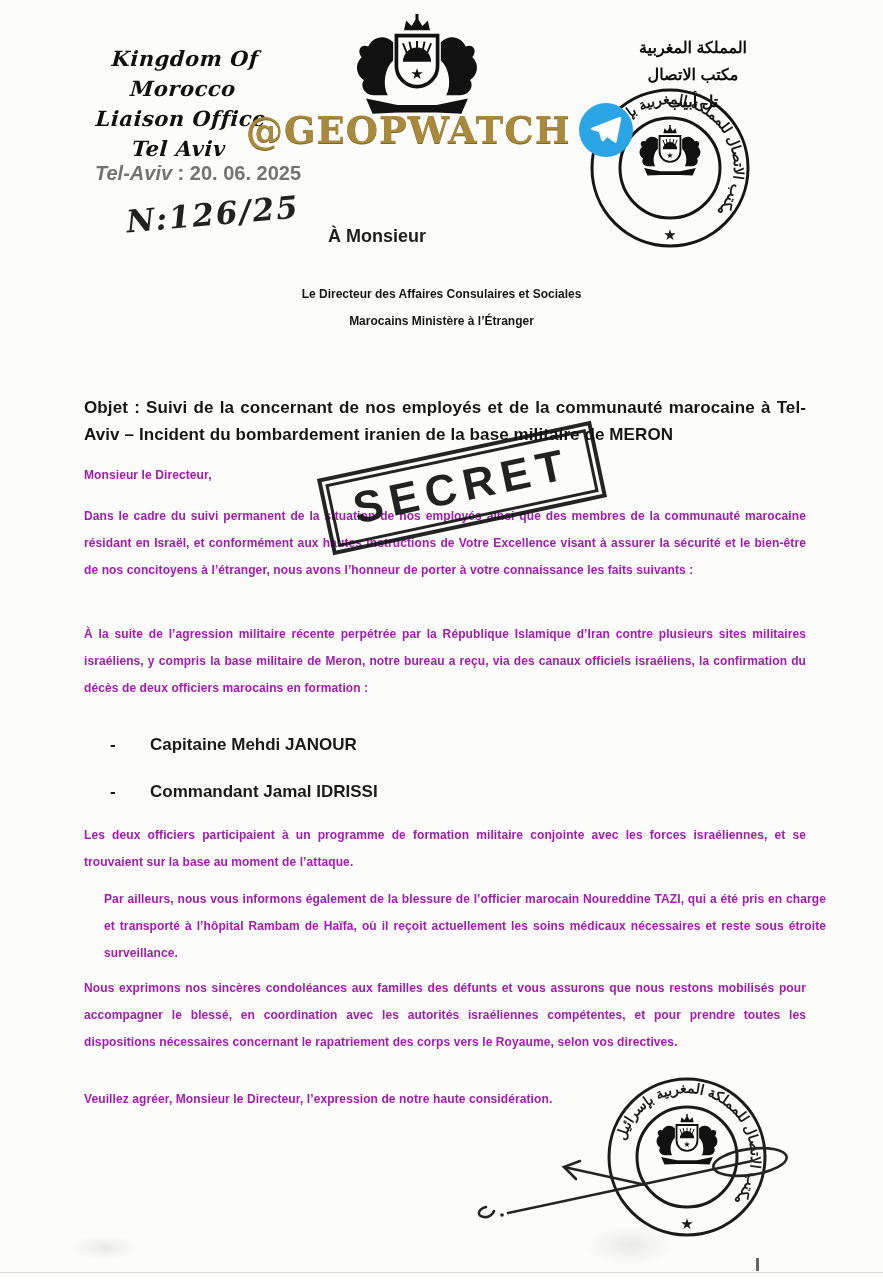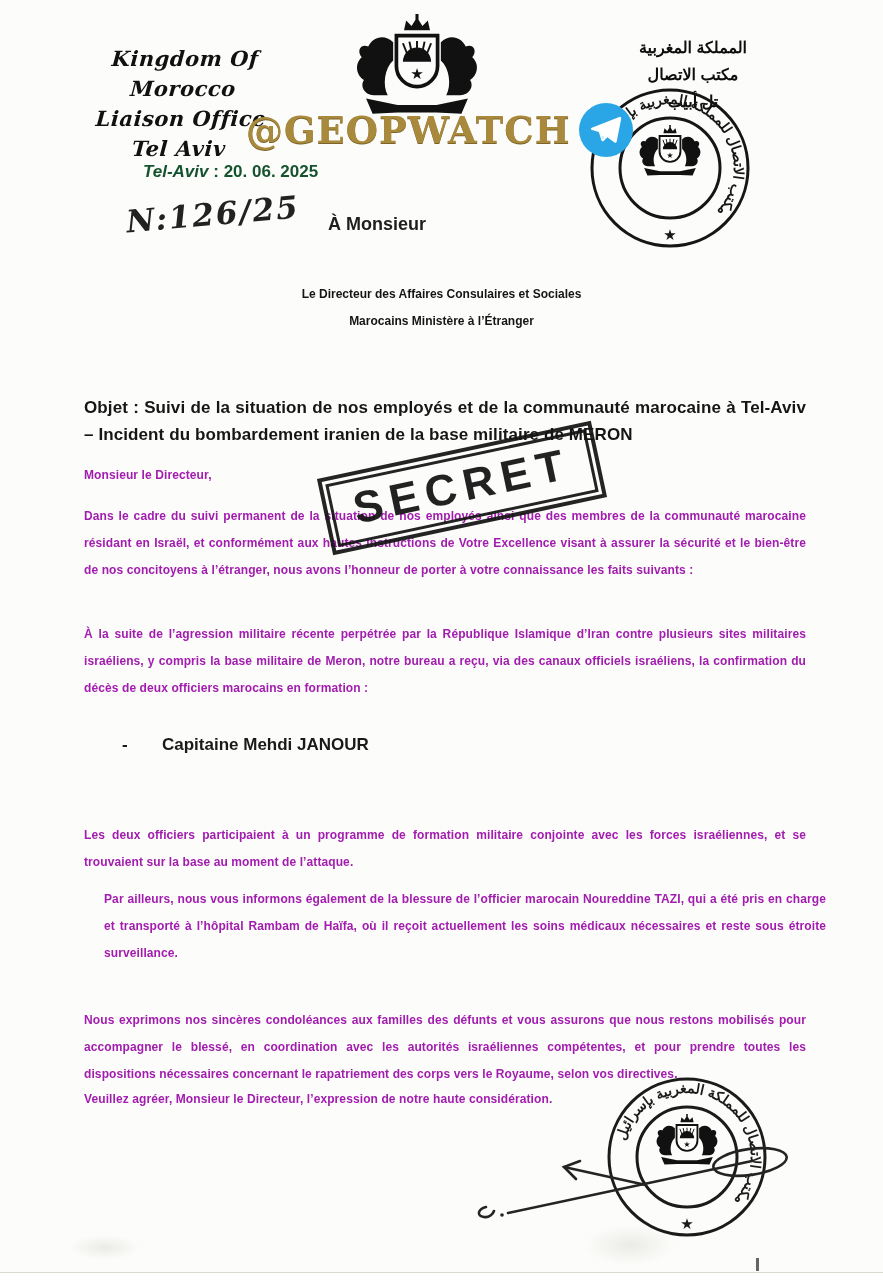--- a/index.html
+++ b/index.html
@@ -23,37 +23,37 @@
   
   .watermark{
     position:absolute;left:246px;top:103px;display:flex;align-items:center;gap:8px;z-index:9;
   }
   .wm-text{
     font-family:"DejaVu Serif",serif;font-weight:700;font-size:37px;letter-spacing:1px;
     color:#a98a3c;text-shadow:0 1px 0 #7c642b;
   }
   .tg{width:54px;height:54px;flex:0 0 auto;}
   
-  .dateline{position:absolute;left:95px;top:162px;font-size:17px;font-weight:700;color:#14532d;margin-left:48px;}
+  .dateline{position:absolute;left:95px;top:162px;font-size:20px;font-weight:700;color:#737373;}
   .dateline .city{font-style:italic;}
   .refno{
     position:absolute;left:126px;top:196px;
     font-family:"DejaVu Serif",serif;font-style:italic;font-weight:700;
     font-size:31px;color:#222;transform:rotate(-5deg);letter-spacing:2px;
   }
   
-  .to-line{position:absolute;left:0;top:214px;width:754px;text-align:center;font-size:18px;font-weight:700;}
+  .to-line{position:absolute;left:0;top:226px;width:754px;text-align:center;font-size:18px;font-weight:700;}
   .recipient{position:absolute;left:60px;top:281px;width:763px;text-align:center;font-size:12px;font-weight:700;line-height:27px;color:#151515;}
   
   .para{
     position:absolute;left:84px;width:722px;
     font-size:12px;font-weight:700;line-height:27px;
     text-align:justify;color:#a21caf;letter-spacing:.1px;
   }
-  .bullet{position:absolute;left:122px;width:600px;font-size:17px;font-weight:700;color:#1a1a1a;}
+  .bullet{position:absolute;left:110px;width:600px;font-size:17px;font-weight:700;color:#1a1a1a;}
   .bullet .dash{display:inline-block;width:40px;}
   
   .secret{
     position:absolute;left:322px;top:449px;z-index:8;
     transform:rotate(-12deg);
     border:4px solid #141414;padding:3px;opacity:.93;
   }
   .secret-inner{
     border:3px solid #141414;padding:2px 20px 6px 20px;
     font-size:44px;font-weight:800;letter-spacing:7px;color:#121212;
@@ -147,38 +147,41 @@
 
   <div class="refno">N:126/25</div>
 
   <div class="to-line">À Monsieur</div>
 
   <div class="recipient">
     <div>Le Directeur des Affaires Consulaires et Sociales</div>
     <div>Marocains Ministère à l’Étranger</div>
   </div>
 
-  <div class="para" style="top:394px;font-size:17px;color:#161616;">Objet : Suivi de la situation de nos employés et de la communauté marocaine à Tel-Aviv – Incident du bombardement iranien de la base militaire de MERON</div>
+  <div class="para" style="top:394px;font-size:17px;color:#161616;">Objet : Suivi de la concernant de nos employés et de la communauté marocaine à Tel-Aviv – Incident du bombardement iranien de la base militaire de MERON</div>
 
   <div class="para" style="top:462px;">Monsieur le Directeur,</div>
 
   <div class="secret">
     <div class="secret-inner">SECRET</div>
   </div>
 
   <div class="para" style="top:503px;">Dans le cadre du suivi permanent de la situation de nos employés ainsi que des membres de la communauté marocaine résidant en Israël, et conformément aux hautes instructions de Votre Excellence visant à assurer la sécurité et le bien-être de nos concitoyens à l’étranger, nous avons l’honneur de porter à votre connaissance les faits suivants :</div>
   <div class="para" style="top:621px;">À la suite de l’agression militaire récente perpétrée par la République Islamique d’Iran contre plusieurs sites militaires israéliens, y compris la base militaire de Meron, notre bureau a reçu, via des canaux officiels israéliens, la confirmation du décès de deux officiers marocains en formation :</div>
 
   <div class="bullet" style="top:735px;">
     <span class="dash">-</span><span>Capitaine Mehdi JANOUR</span>
   </div>
+  <div class="bullet" style="top:782px;">
+    <span class="dash">-</span><span>Commandant Jamal IDRISSI</span>
+  </div>
 
   <div class="para" style="top:822px;">Les deux officiers participaient à un programme de formation militaire conjointe avec les forces israéliennes, et se trouvaient sur la base au moment de l’attaque.</div>
   <div class="para" style="top:886px;margin-left:20px;">Par ailleurs, nous vous informons également de la blessure de l’officier marocain Noureddine TAZI, qui a été pris en charge et transporté à l’hôpital Rambam de Haïfa, où il reçoit actuellement les soins médicaux nécessaires et reste sous étroite surveillance.</div>
-  <div class="para" style="top:1007px;">Nous exprimons nos sincères condoléances aux familles des défunts et vous assurons que nous restons mobilisés pour accompagner le blessé, en coordination avec les autorités israéliennes compétentes, et pour prendre toutes les dispositions nécessaires concernant le rapatriement des corps vers le Royaume, selon vos directives.</div>
+  <div class="para" style="top:975px;">Nous exprimons nos sincères condoléances aux familles des défunts et vous assurons que nous restons mobilisés pour accompagner le blessé, en coordination avec les autorités israéliennes compétentes, et pour prendre toutes les dispositions nécessaires concernant le rapatriement des corps vers le Royaume, selon vos directives.</div>
   <div class="para" style="top:1086px;text-align:left;">Veuillez agréer, Monsieur le Directeur, l’expression de notre haute considération.</div>
 
   <svg class="stamp stamp-bottom" width="170" height="170" viewBox="0 0 170 170">
     <circle cx="85" cy="85" r="78" fill="none" stroke="#1b1b1b" stroke-width="3"></circle>
     <circle cx="85" cy="85" r="50" fill="none" stroke="#1b1b1b" stroke-width="3"></circle>
     <defs>
         <path id="ringB" d="M85,85 m-64,0 a64,64 0 1,1 128,0 a64,64 0 1,1 -128,0"></path>
       </defs>
     <text font-size="14" font-weight="bold" fill="#1b1b1b">
       <textPath href="#ringB" startOffset="4%">مكتب الاتصال للمملكة المغربية بإسرائيل</textPath>

